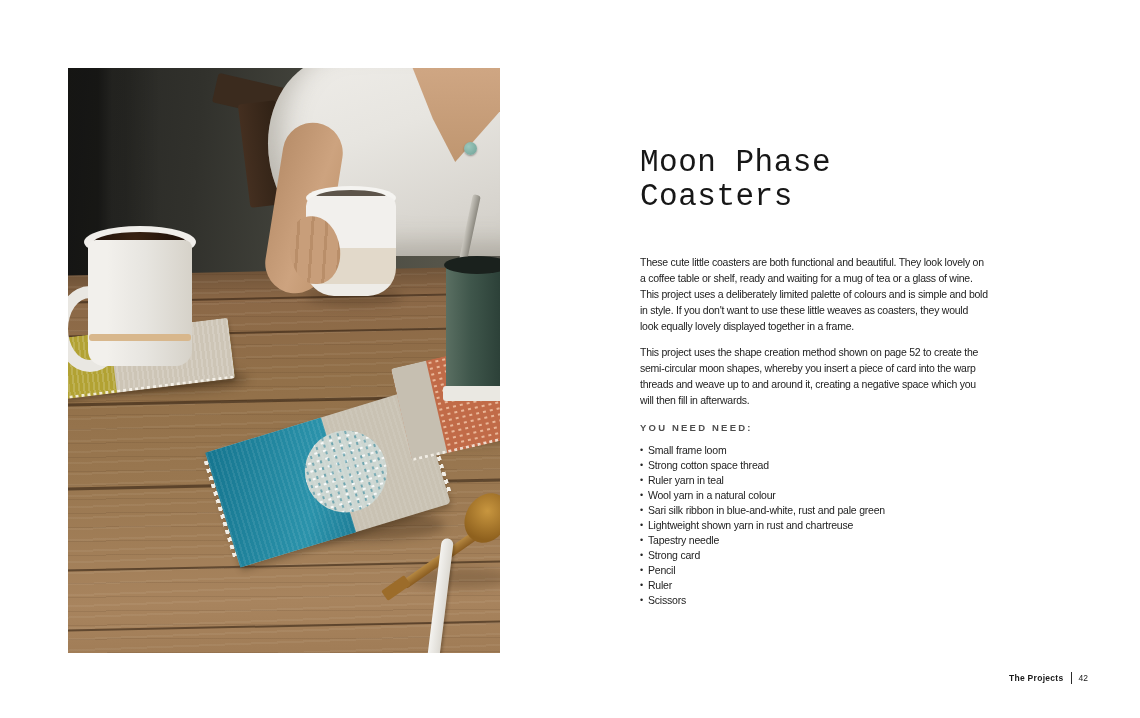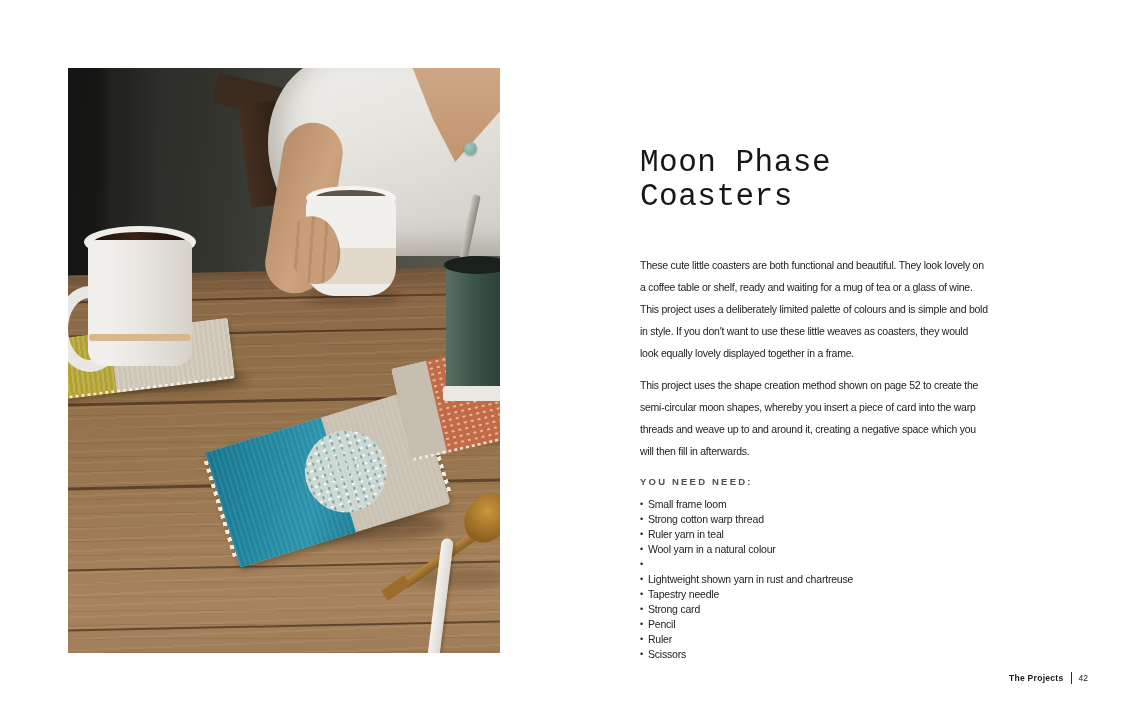--- a/index.html
+++ b/index.html
@@ -104,21 +104,21 @@
     background:linear-gradient(180deg,#b58842,#8a5c20);transform:rotate(-35deg);border-radius:2px;}
   .spoon-end{left:314px;top:514px;width:28px;height:12px;background:#9c6c2a;transform:rotate(-35deg);border-radius:2px;}
   .pencil{left:366px;top:470px;width:12px;height:130px;
     background:linear-gradient(90deg,#f4f3f0,#dcd9d2);transform:rotate(7deg);border-radius:6px;
     box-shadow:2px 2px 3px rgba(40,25,10,.3);}
 
   
   .content{position:absolute;left:640px;top:146px;width:348px;color:var(--ink,#1f1f1f);}
   .title{font-family:Liberation Mono, monospace;font-weight:400;font-size:31px;line-height:34px;
     letter-spacing:.5px;margin:0 0 40px;color:#171717;}
-  .body-par{font-size:10.5px;line-height:22px;letter-spacing:-.25px;margin:0 0 10px;color:#222;}
+  .body-par{font-size:10.5px;line-height:16px;letter-spacing:-.25px;margin:0 0 10px;color:#222;}
   .need-heading{font-size:9.5px;font-weight:600;letter-spacing:2.2px;color:#4e4e4e;margin:14px 0 10px;}
   .materials{list-style:none;margin:0;padding:0;}
   .materials li{font-size:10.5px;line-height:15px;letter-spacing:-.2px;color:#222;display:flex;}
   .bullet{font-size:9px;margin-right:5px;line-height:15px;}
 
   
   .footer{position:absolute;right:52px;top:672px;display:flex;align-items:center;font-size:8.5px;color:#1a1a1a;margin-left:29px;}
   .footer .sec{font-weight:700;letter-spacing:.3px;}
   .footer .divider{width:1px;height:12px;background:#2a2a2a;margin:0 7px;}
 </style>
@@ -185,32 +185,33 @@
   <p class="body-par">These cute little coasters are both functional and beautiful. They look lovely on a coffee table or shelf, ready and waiting for a mug of tea or a glass of wine. This project uses a deliberately limited palette of colours and is simple and bold in style. If you don't want to use these little weaves as coasters, they would look equally lovely displayed together in a frame.</p>
   <p class="body-par">This project uses the shape creation method shown on page 52 to create the semi-circular moon shapes, whereby you insert a piece of card into the warp threads and weave up to and around it, creating a negative space which you will then fill in afterwards.</p>
   <div class="need-heading">YOU NEED NEED:</div>
   <ul class="materials">
     <li>
         <span class="bullet">•</span>
         <span>Small frame loom</span>
       </li>
     <li>
         <span class="bullet">•</span>
-        <span>Strong cotton warp thread</span>
+        <span>Strong cotton space thread</span>
       </li>
     <li>
         <span class="bullet">•</span>
         <span>Ruler yarn in teal</span>
       </li>
     <li>
         <span class="bullet">•</span>
         <span>Wool yarn in a natural colour</span>
       </li>
     <li>
         <span class="bullet">•</span>
+        <span>Sari silk ribbon in blue-and-white, rust and pale green</span>
       </li>
     <li>
         <span class="bullet">•</span>
         <span>Lightweight shown yarn in rust and chartreuse</span>
       </li>
     <li>
         <span class="bullet">•</span>
         <span>Tapestry needle</span>
       </li>
     <li>

